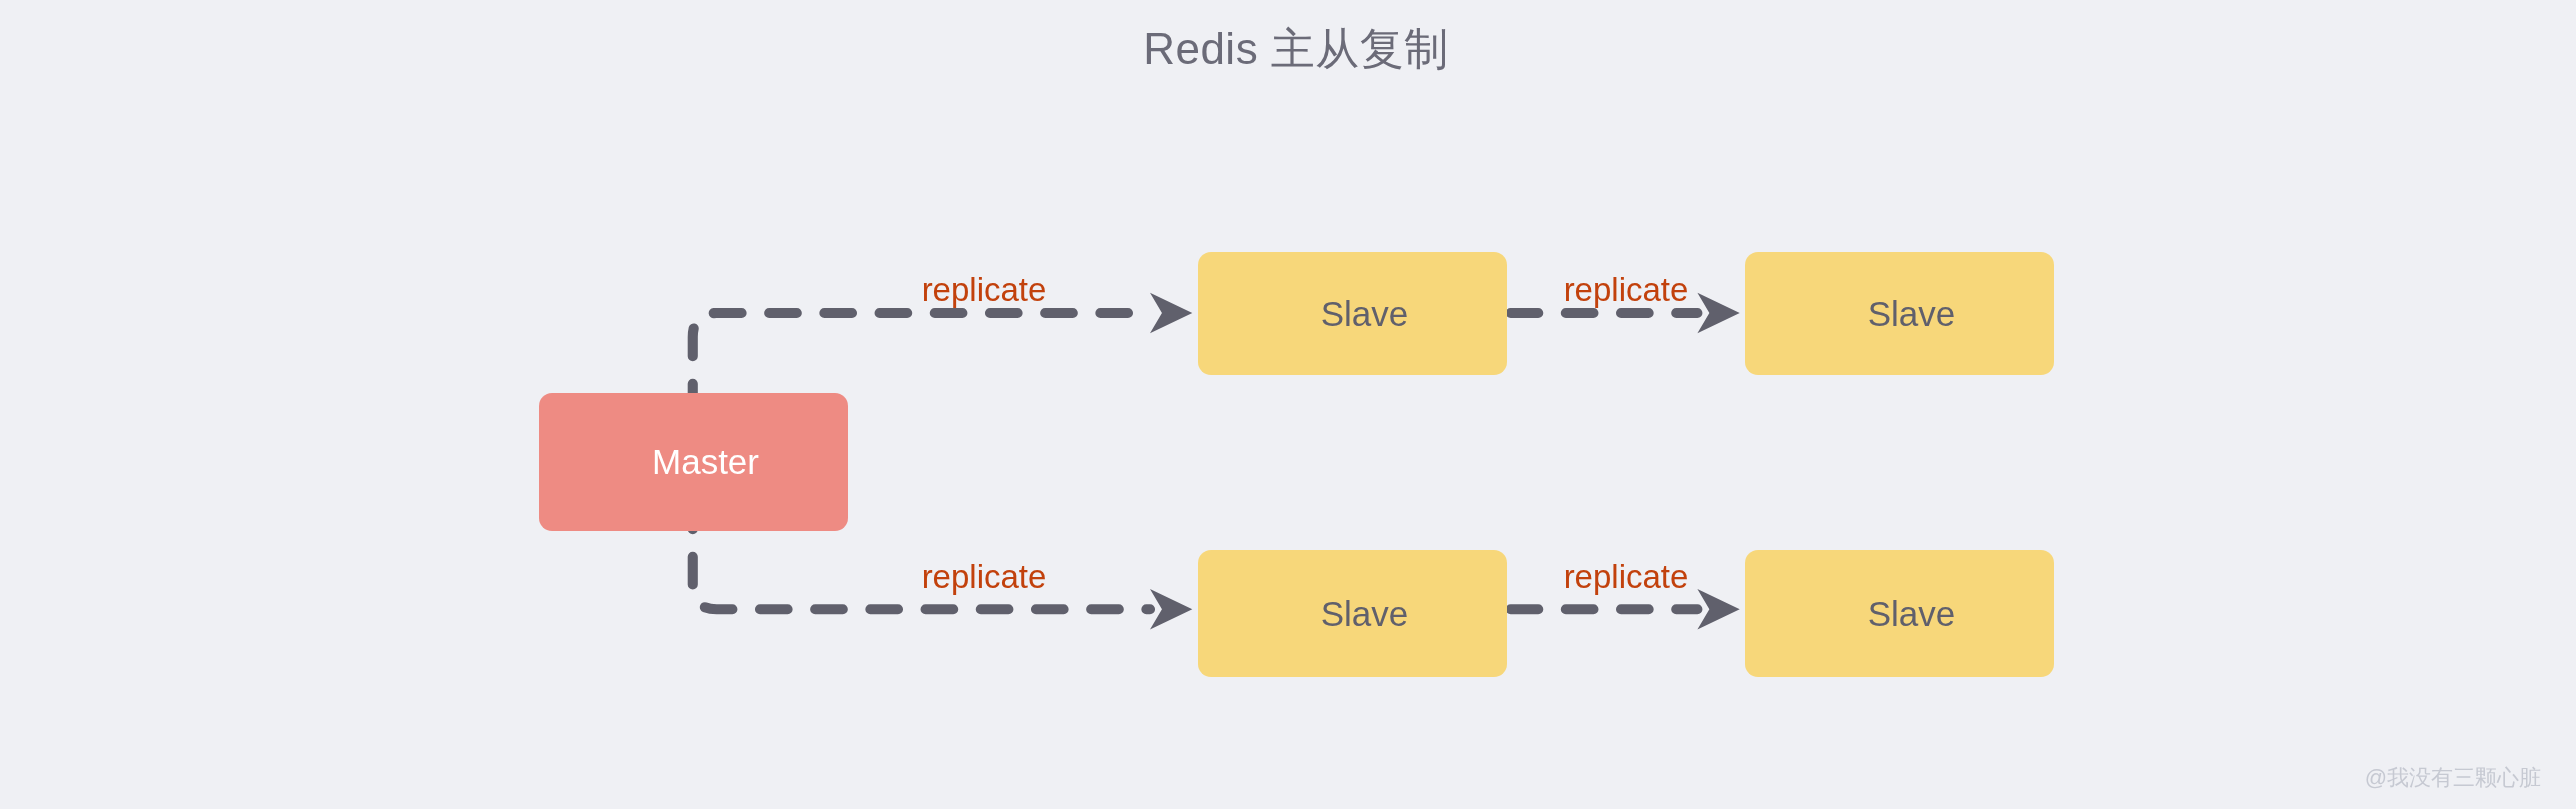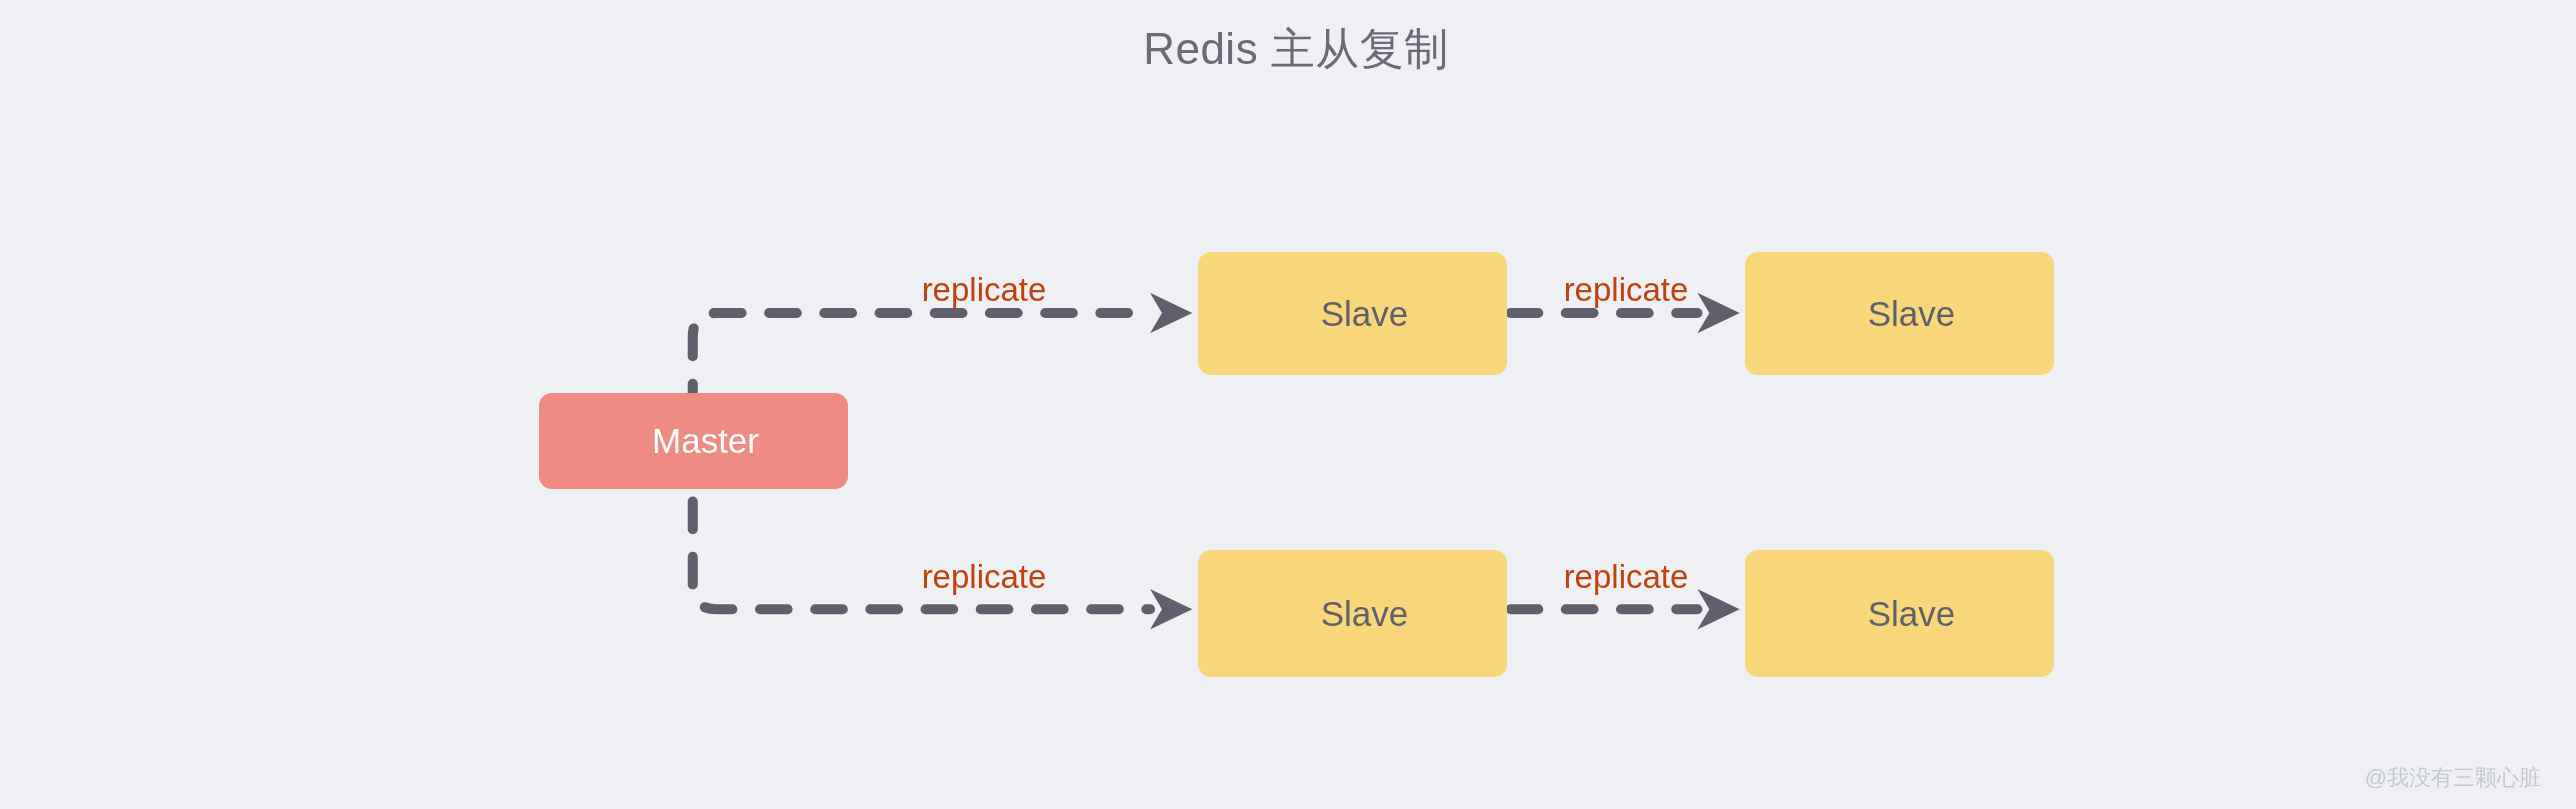--- a/index.html
+++ b/index.html
@@ -85,21 +85,21 @@
       <polygon points="1296,340 1250,318 1263,340 1250,362" fill="#60606c"></polygon>
       <path d="M 753 545 L 753 636 Q 753 662 779 662 L 1250 662" fill="none" stroke="#60606c" stroke-width="11" stroke-linecap="round" stroke-dasharray="30 30"></path>
       <polygon points="1296,662 1250,640 1263,662 1250,684" fill="#60606c"></polygon>
       <path d="M 1642 340 L 1845 340" fill="none" stroke="#60606c" stroke-width="11" stroke-linecap="round" stroke-dasharray="30 30"></path>
       <polygon points="1891,340 1845,318 1858,340 1845,362" fill="#60606c"></polygon>
       <path d="M 1642 662 L 1845 662" fill="none" stroke="#60606c" stroke-width="11" stroke-linecap="round" stroke-dasharray="30 30"></path>
       <polygon points="1891,662 1845,640 1858,662 1845,684" fill="#60606c"></polygon>
     </svg>
 
   <div id="nodes-layer">
-      <div class="node node-master" style="left: 539px; top: 393px; width: 309px; height: 96px;">
+      <div class="node node-master" style="left: 539px; top: 393px; width: 309px; height: 138px;">
         <span>Master</span>
       </div>
       <div class="node node-slave" style="left: 1198px; top: 252px; width: 309px; height: 123px;">
         <span>Slave</span>
       </div>
       <div class="node node-slave" style="left: 1745px; top: 252px; width: 309px; height: 123px;">
         <span>Slave</span>
       </div>
       <div class="node node-slave" style="left: 1198px; top: 550px; width: 309px; height: 127px;">
         <span>Slave</span>

